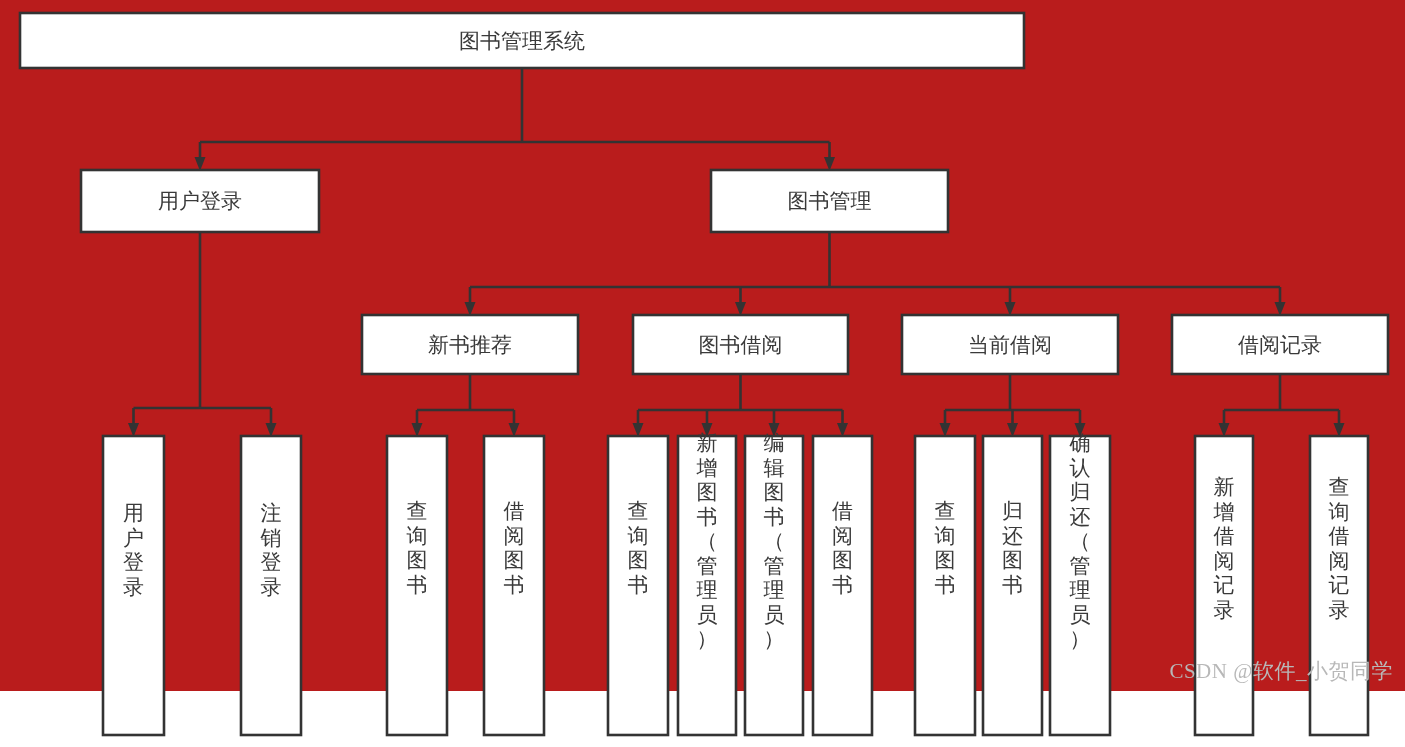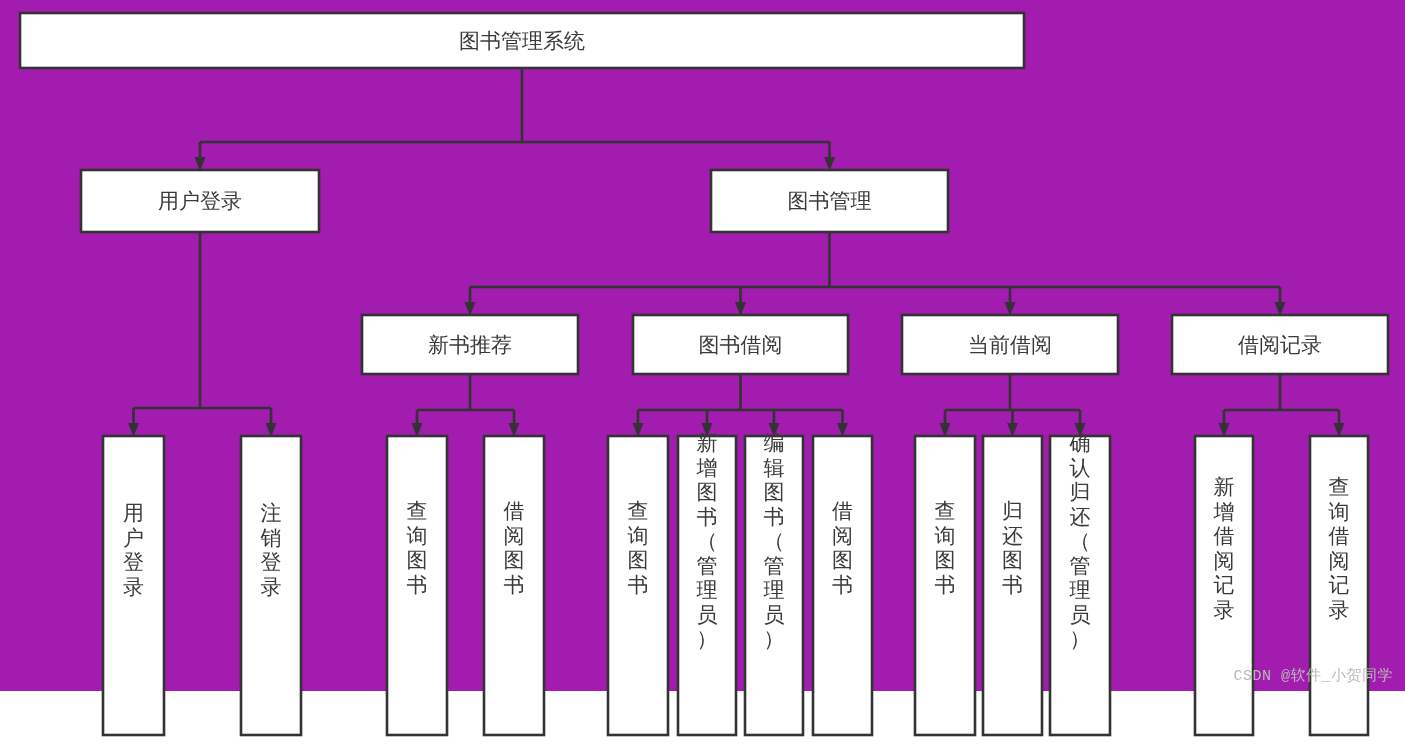--- a/index.html
+++ b/index.html
@@ -10,21 +10,21 @@
   body {
     width: 1405px;
     height: 747px;
     font-family: "DejaVu Sans", "Liberation Sans", sans-serif;
     overflow: hidden;
   }
   #diagram-root {
     position: relative;
     width: 1405px;
     height: 691px;
-    background: #a21caf;
+    background: #b91c1c;
   }
   svg#flowchart {
     position: absolute;
     top: 0;
     left: 0;
     width: 1405px;
     height: 747px;
   }
   .node-rect {
     fill: #ffffff;
@@ -51,22 +51,22 @@
     fill: #3a3a3a;
     font-family: "DejaVu Sans", "Liberation Sans", sans-serif;
     font-size: 21px;
     text-anchor: middle;
   }
   .watermark {
     position: absolute;
     right: 12px;
     bottom: 6px;
     color: #b8b8b8;
-    font-family: Liberation Mono, monospace;
-    font-size: 15px;
+    font-family: Liberation Serif, serif;
+    font-size: 21px;
     letter-spacing: 0.5px;
     white-space: nowrap;
     user-select: none;
   }
 </style>
 </head>
 <body>
 
 <div id="diagram-root">
 

